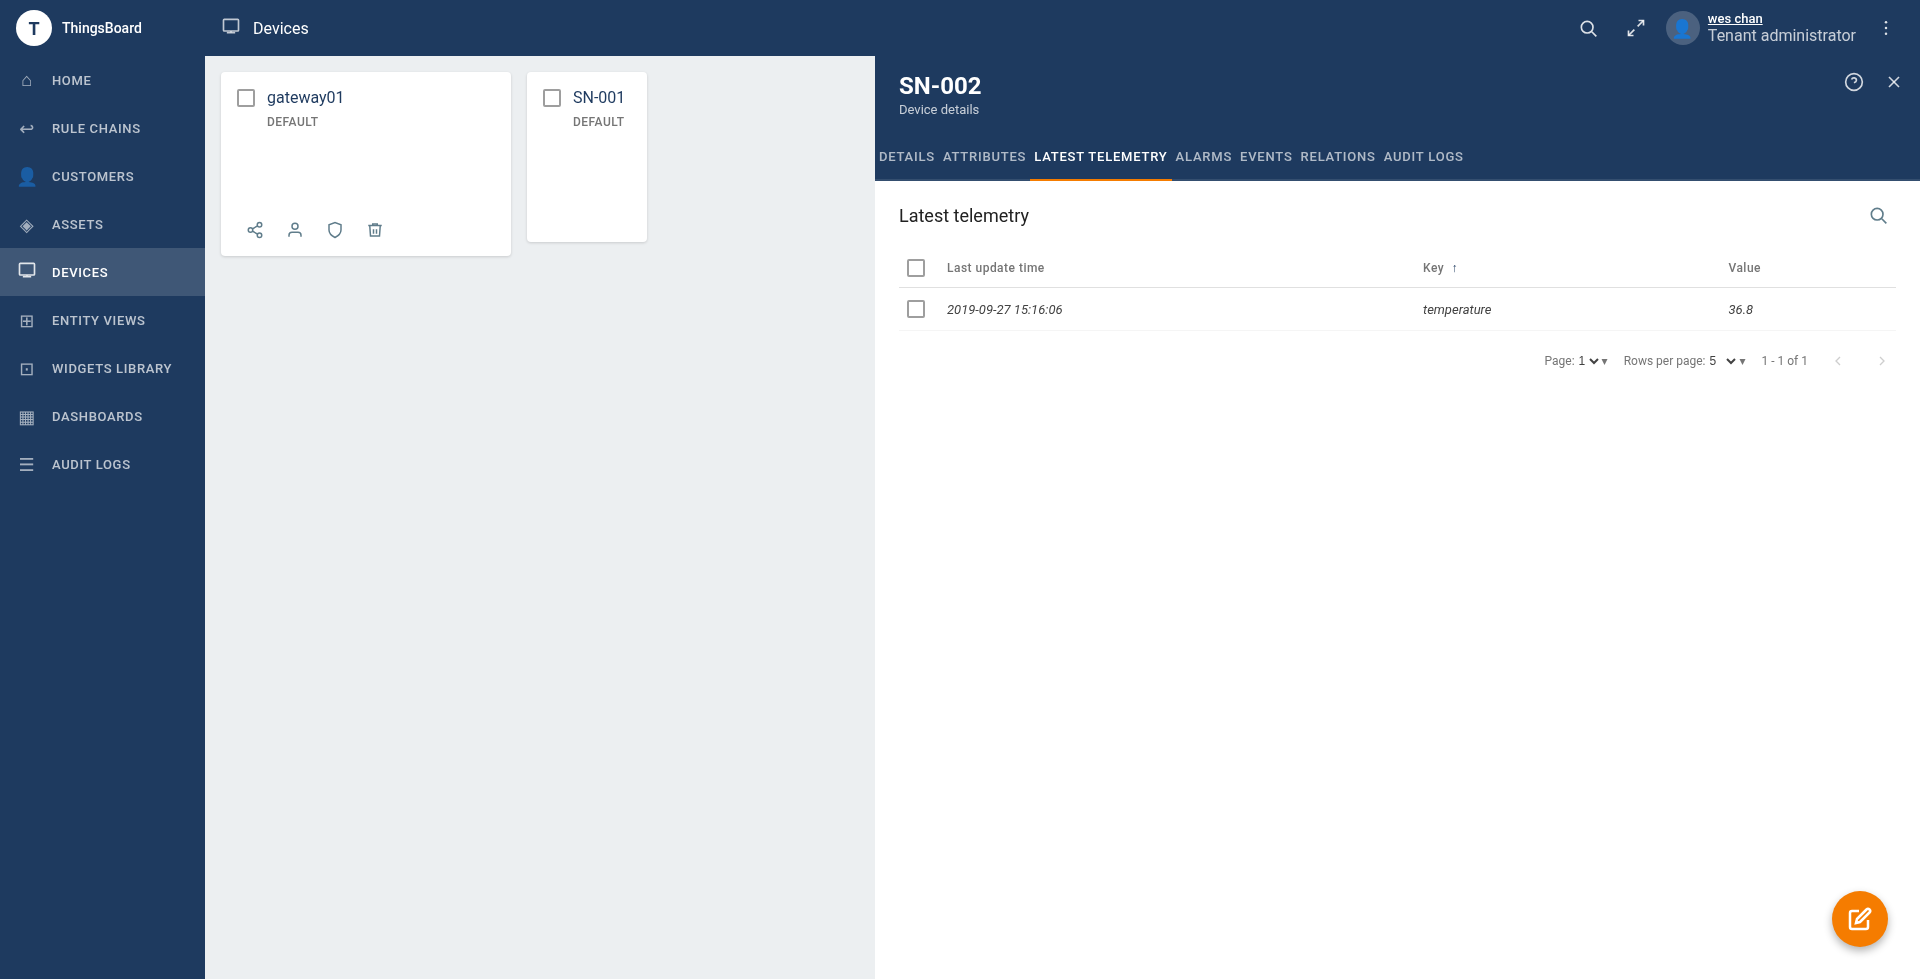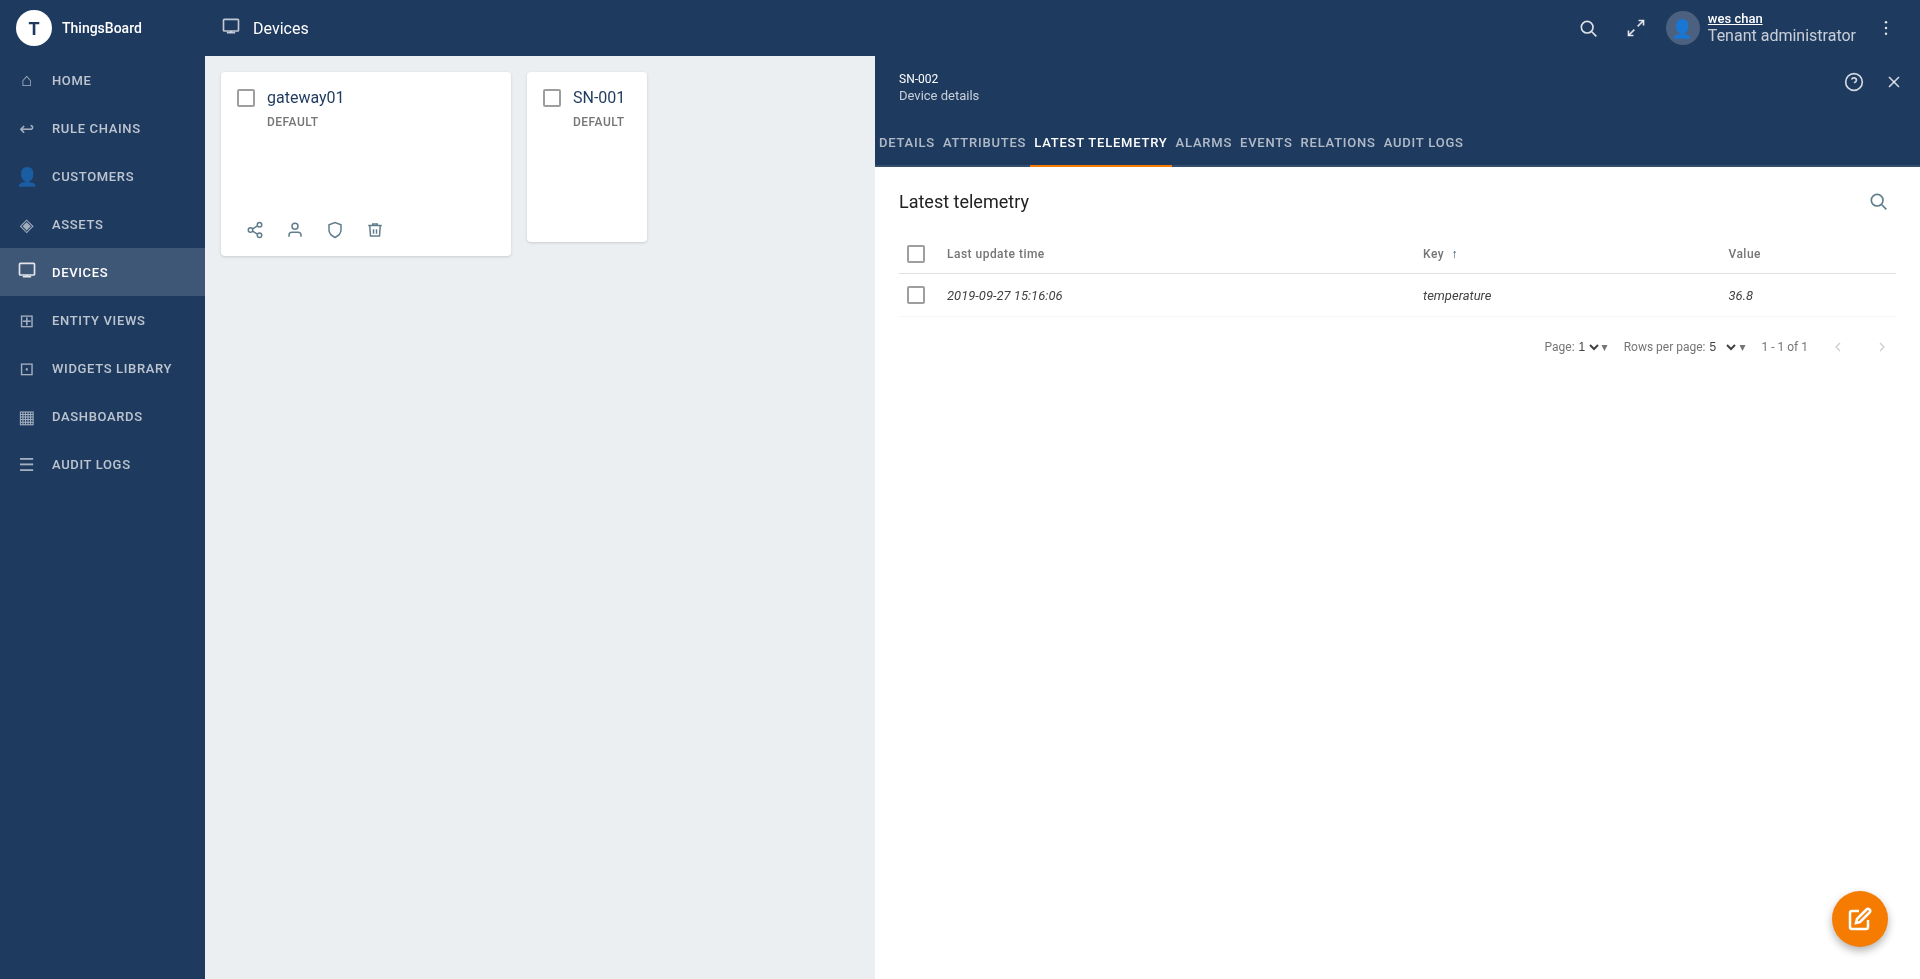--- a/index.html
+++ b/index.html
@@ -193,22 +193,22 @@
       overflow: hidden;
       position: relative;
     }
     #detail-header {
       background: #1e3a5f;
       color: #fff;
       padding: 16px 56px 16px 24px;
       flex-shrink: 0;
     }
     #detail-device-name {
-      font-size: 12px;
-      font-weight: 400;
+      font-size: 24px;
+      font-weight: 700;
     }
     #detail-subtitle {
       font-size: 13px;
       opacity: 0.75;
       margin-top: 2px;
     }
     #detail-header-actions {
       position: absolute;
       top: 8px; right: 8px;
       display: flex; gap: 4px;

